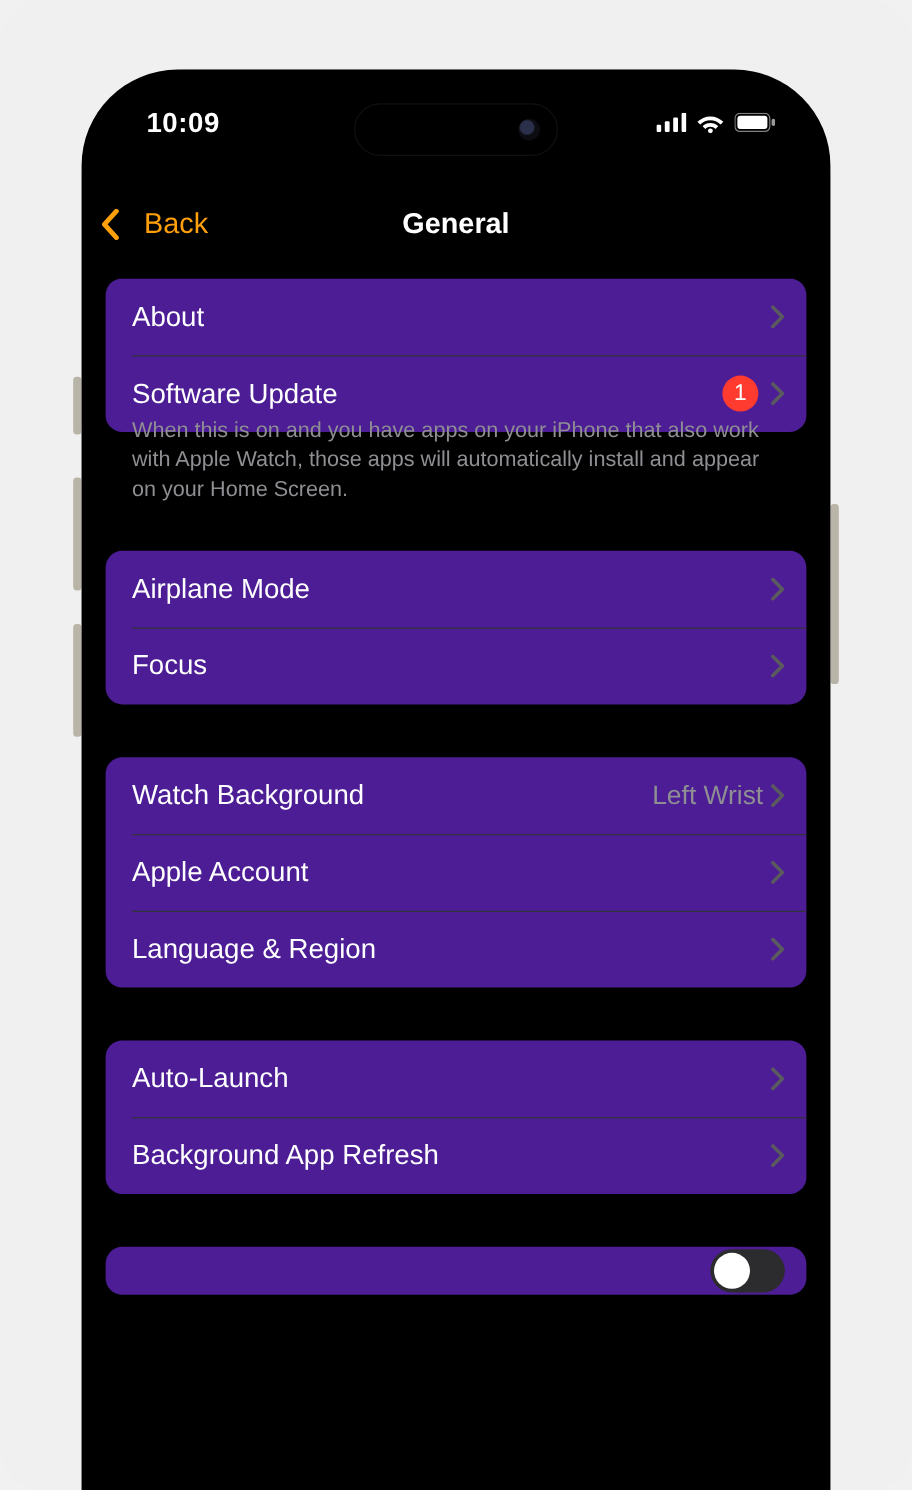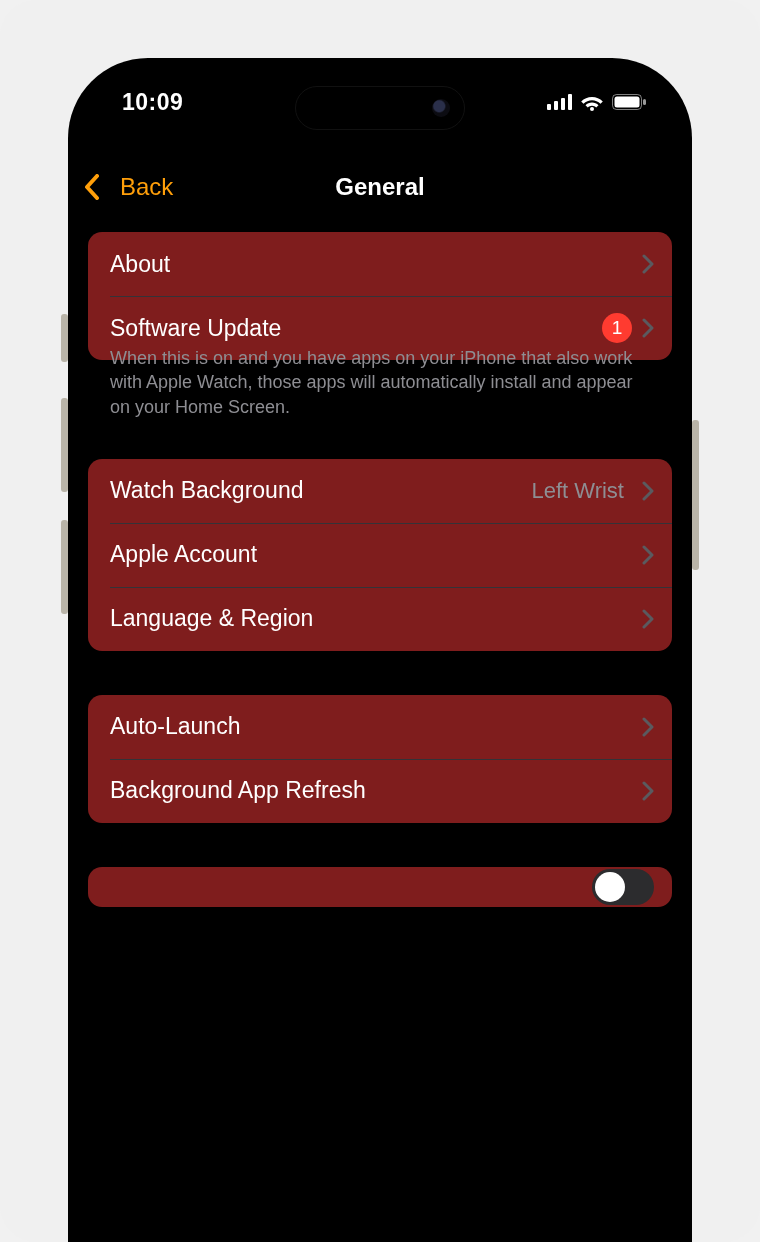--- a/index.html
+++ b/index.html
@@ -94,40 +94,40 @@
     font-size: 24px; font-weight: 600;
   }
 
   
   .content {
     position: absolute; top: 168px; left: 0; right: 0; bottom: 0;
     overflow: hidden;
     padding: 0 14px;
   }
   .section-group {
-    background: #7f1d1d;
+    background: #4c1d95;
     border-radius: 14px;
     margin-bottom: 44px;
     overflow: hidden;
   }
   .section-group.tight { margin-bottom: 12px; }
   .row {
     min-height: 64px;
     display: flex; align-items: center;
     padding: 0 18px 0 22px;
     position: relative;
     font-size: 23px;
   }
   .row + .row::before {
     content: "";
     position: absolute; left: 22px; right: 0; top: 0;
     height: 1px; background: #333338;
   }
   .row .label { flex: 1; color: #fff; }
-  .row .value { color: #8e8e93; font-size: 22px; margin-right: 18px; }
+  .row .value { color: #8e8e93; font-size: 22px; margin-right: 6px; }
   .row .badge {
     min-width: 30px; height: 30px; padding: 0 6px;
     background: #ff3b30; border-radius: 15px;
     color: #fff; font-size: 19px; font-weight: 500;
     display: flex; align-items: center; justify-content: center;
     margin-right: 10px;
   }
   .chevron {
     width: 12px; height: 20px; flex: 0 0 auto;
     color: #5a5a5f;
@@ -230,20 +230,34 @@
             <div class="row">
               <span class="label">Software Update</span>
               <span class="badge">1</span>
               <svg class="chevron" viewBox="0 0 12 20">
                   <polyline points="2,2 10,10 2,18" fill="none" stroke="currentColor" stroke-width="3" stroke-linecap="round" stroke-linejoin="round"></polyline>
                 </svg>
             </div>
           </div>
           <div class="footer-text">When this is on and you have apps on your iPhone that also work with Apple Watch, those apps will automatically install and appear on your Home Screen.</div>
 
+          <div class="section-group">
+            <div class="row">
+              <span class="label">Airplane Mode</span>
+              <svg class="chevron" viewBox="0 0 12 20">
+                  <polyline points="2,2 10,10 2,18" fill="none" stroke="currentColor" stroke-width="3" stroke-linecap="round" stroke-linejoin="round"></polyline>
+                </svg>
+            </div>
+            <div class="row">
+              <span class="label">Focus</span>
+              <svg class="chevron" viewBox="0 0 12 20">
+                  <polyline points="2,2 10,10 2,18" fill="none" stroke="currentColor" stroke-width="3" stroke-linecap="round" stroke-linejoin="round"></polyline>
+                </svg>
+            </div>
+          </div>
 
           <div class="section-group">
             <div class="row">
               <span class="label">Watch Background</span>
               <span class="value">Left Wrist</span>
               <svg class="chevron" viewBox="0 0 12 20">
                   <polyline points="2,2 10,10 2,18" fill="none" stroke="currentColor" stroke-width="3" stroke-linecap="round" stroke-linejoin="round"></polyline>
                 </svg>
             </div>
             <div class="row">

